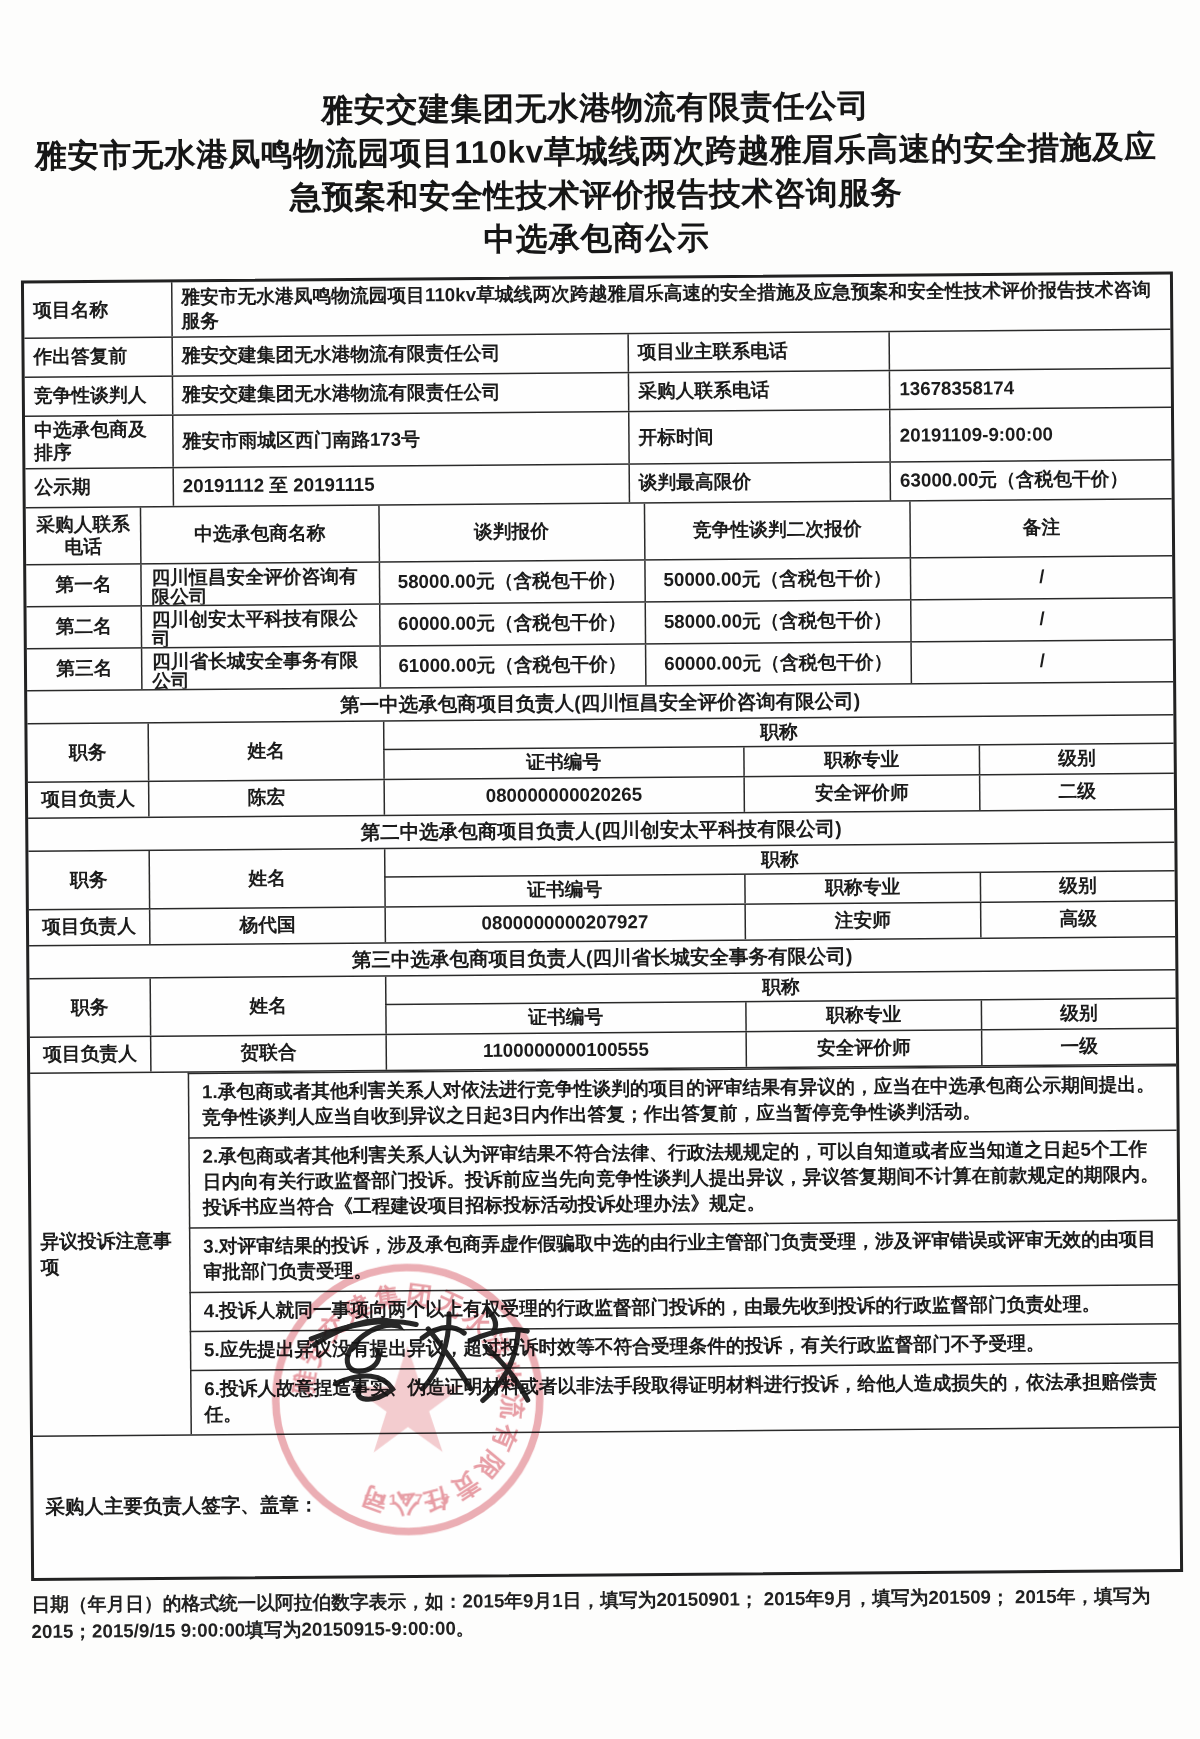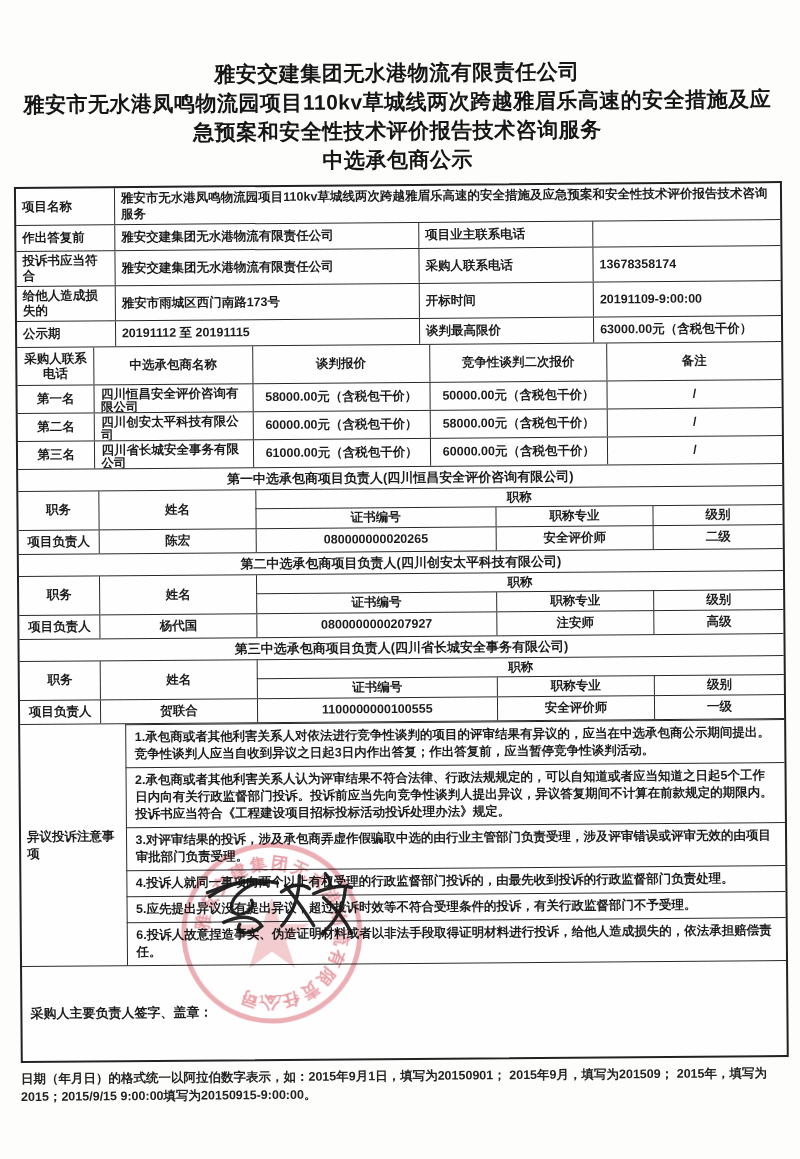--- a/index.html
+++ b/index.html
@@ -40,21 +40,21 @@
   .cols-name{grid-template-columns:12.8% 87.2%;}
   .cols-info{grid-template-columns:12.8% 39.8% 22.8% 24.6%;}
   .cols-win{grid-template-columns:10% 20.7% 23.2% 23.2% 22.9%;}
   .cols-mgr{grid-template-columns:10.5% 20.5% 31.4% 20.6% 17%;}
   .h36{min-height:36px;} .h25{min-height:25px;} .h27{height:27px;}
   .h37{min-height:37px;} .h21{min-height:21px;} .h23{min-height:23px;}
   .win-name{line-height:13px;align-items:flex-start;padding-top:3px;}
   .sec-title{justify-content:center;font-weight:700;font-size:13px;}
   
   .mgr-head{display:grid;grid-template-columns:10.5% 20.5% 31.4% 20.6% 17%;grid-template-rows:19px 19px;border-top:1px solid #2a2a2a;}
-  .mh-duty{grid-column:1;grid-row:1/3;font-family:Liberation Mono, monospace;}
+  .mh-duty{grid-column:1;grid-row:1/3;}
   .mh-name{grid-column:2;grid-row:1/3;}
   .mh-title{grid-column:3/6;grid-row:1;border-bottom:1px solid #2a2a2a;}
   .mh-cert{grid-column:3;grid-row:2;}
   .mh-major{grid-column:4;grid-row:2;}
   .mh-level{grid-column:5;grid-row:2;}
   
   .obj-block{display:grid;grid-template-columns:13.8% 86.2%;border-top:1px solid #2a2a2a;}
   .obj-label{grid-row:1/7;grid-column:1;padding:4px 6px;display:flex;align-items:center;font-size:12.5px;line-height:17px;font-weight:700;}
   .obj-item{grid-column:2;border-left:1px solid #2a2a2a;border-top:1px solid #2a2a2a;padding:4px 8px;font-size:12.5px;line-height:17px;font-weight:600;}
   .obj-item:first-of-type{border-top:none;}
@@ -86,27 +86,27 @@
       <div class="cell" style="line-height:16px;">雅安市无水港凤鸣物流园项目110kv草城线两次跨越雅眉乐高速的安全措施及应急预案和安全性技术评价报告技术咨询服务</div>
     </div>
 
     <div class="row cols-info h25">
       <div class="cell lbl">作出答复前</div>
       <div class="cell">雅安交建集团无水港物流有限责任公司</div>
       <div class="cell lbl">项目业主联系电话</div>
       <div class="cell"></div>
     </div>
     <div class="row cols-info h25">
-      <div class="cell lbl">投诉书应当符合</div>
+      <div class="cell lbl">竞争性谈判人</div>
       <div class="cell">雅安交建集团无水港物流有限责任公司</div>
       <div class="cell lbl">采购人联系电话</div>
       <div class="cell">13678358174</div>
     </div>
     <div class="row cols-info h25">
-      <div class="cell lbl">给他人造成损失的</div>
+      <div class="cell lbl">中选承包商及排序</div>
       <div class="cell">雅安市雨城区西门南路173号</div>
       <div class="cell lbl">开标时间</div>
       <div class="cell">20191109-9:00:00</div>
     </div>
     <div class="row cols-info h25">
       <div class="cell lbl">公示期</div>
       <div class="cell">20191112  至  20191115</div>
       <div class="cell lbl">谈判最高限价</div>
       <div class="cell">63000.00元（含税包干价）</div>
     </div>

